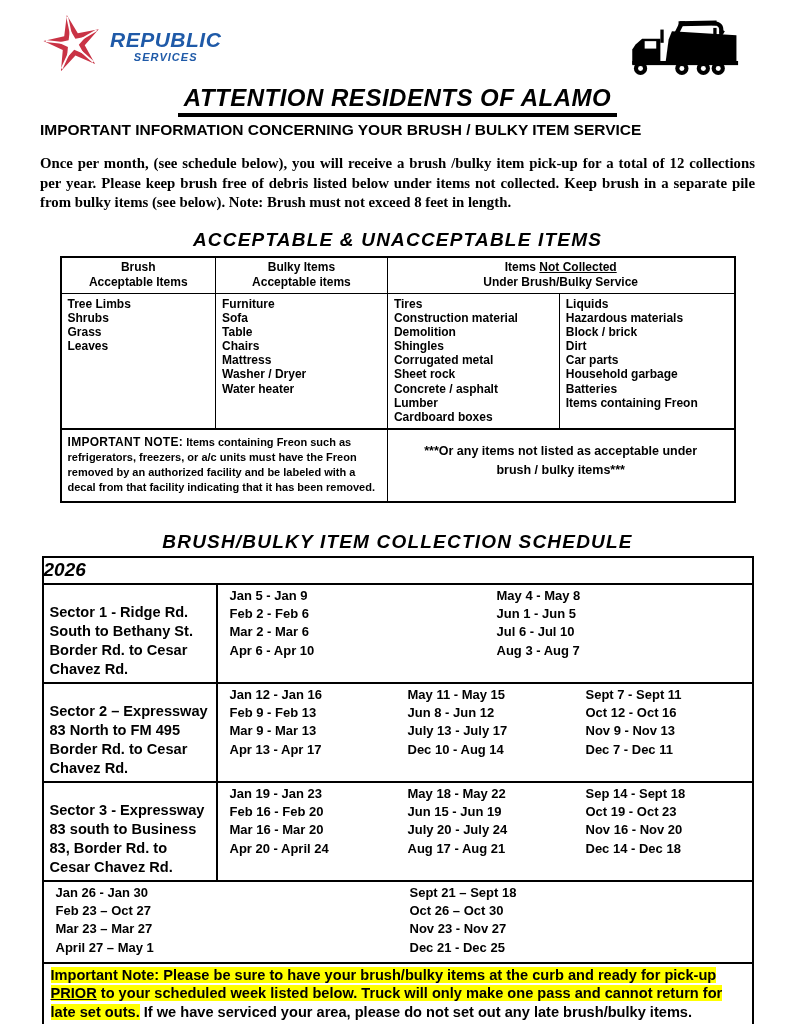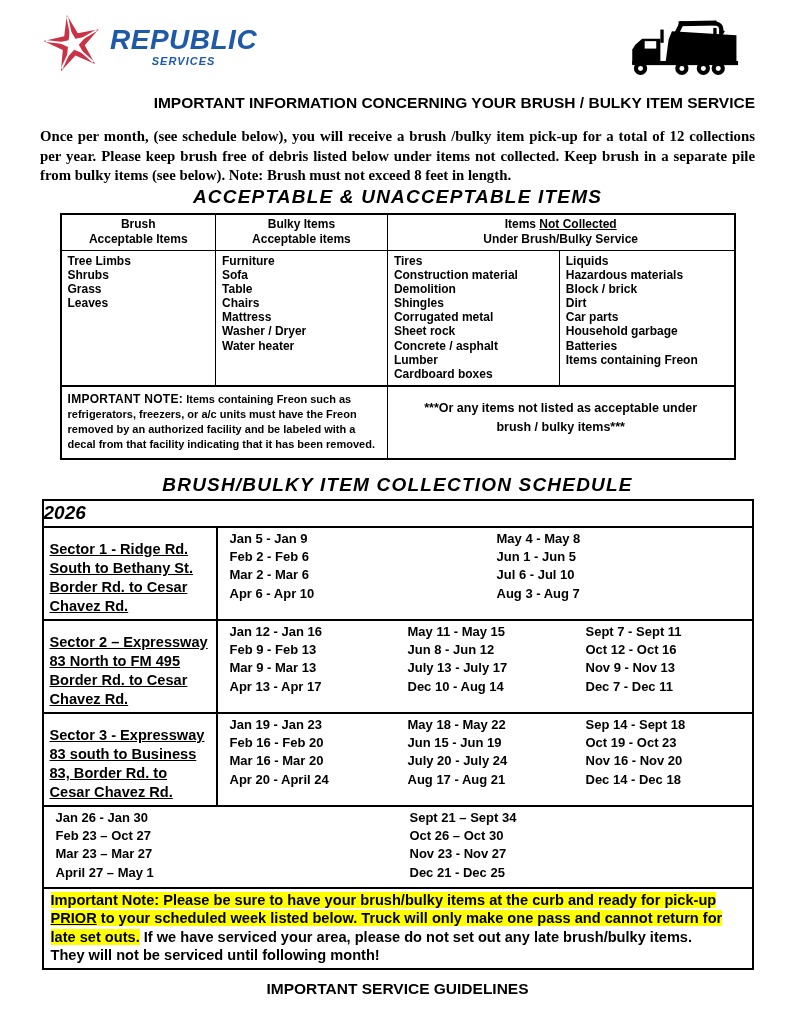--- a/index.html
+++ b/index.html
@@ -9,62 +9,62 @@
     font-family:"Liberation Sans", sans-serif;
     color:#000; overflow:hidden;
   }
   .page { width:795px; height:1024px; padding:10px 40px 0 40px; position:relative; }
 
   
   .header-row { display:flex; justify-content:space-between; align-items:flex-start; height:72px; }
   .logo { display:flex; align-items:center; gap:6px; margin-left:2px; }
   .logo-star { width:62px; height:62px; }
   .logo-text { display:flex; flex-direction:column; line-height:1; margin-top:10px; }
-  .logo-brand { font-style:italic; font-weight:bold; font-size:28px; color:#1f5aa8; letter-spacing:.5px; }
+  .logo-brand { font-style:italic; font-weight:bold; font-size:21px; color:#1f5aa8; letter-spacing:.5px; }
   .logo-sub { font-style:italic; font-weight:bold; font-size:11px; color:#1f5aa8; letter-spacing:1px; align-self:center; margin-top:2px; }
   .truck { width:130px; height:62px; margin-top:8px; margin-right:4px; }
 
   .doc-title-wrap { text-align:center; margin-top:2px; }
   .doc-title {
     display:inline-block; font-weight:bold; font-style:italic; font-size:24px;
     letter-spacing:.5px; border-bottom:4px solid #000; padding:0 6px 1px 6px;
   }
-  .doc-subtitle { text-align:right; font-weight:bold; font-size:15.5px; margin-top:12px; }
+  .doc-subtitle { text-align:left; font-weight:bold; font-size:15.5px; margin-top:4px; }
 
   
   .intro {
     font-family:"Liberation Serif", serif; font-weight:bold; font-size:14.8px;
     line-height:1.32; text-align:justify; margin-top:15px;
   }
 
   
   .big-heading {
     text-align:center; font-weight:bold; font-style:italic; font-size:19px;
-    letter-spacing:1.2px; margin-top:0;
+    letter-spacing:1.2px; margin-top:16px;
   }
 
   
   table.items { width:676px; margin:5px auto 0 auto; border-collapse:collapse; border:2.5px solid #000; }
   table.items th, table.items td { border:1.5px solid #000; vertical-align:top; }
   table.items th { font-size:12px; font-weight:bold; text-align:center; padding:2px 2px 3px 2px; line-height:1.25; }
   td.items-cell { padding:3px 4px 4px 6px; font-size:12px; font-weight:bold; height:128px;margin-left:11px; }
   td.items-cell div { line-height:1.18; }
   .u { text-decoration:underline; }
   td.note-left { padding:4px 6px 6px 6px; font-size:11px; font-weight:bold; line-height:1.35; border-top:2px solid #000 !important; }
   td.note-left .note-label { font-size:12px; letter-spacing:.3px; }
   td.note-right { padding:12px 30px; font-size:12.5px; font-weight:bold; text-align:center; line-height:1.5; border-top:2px solid #000 !important; }
 
   
   .sched { width:712px; margin:3px auto 0 auto; border:2.5px solid #000; }
   .sched-year { text-align:left; font-weight:bold; font-style:italic; font-size:19px; border-bottom:2px solid #000; padding:1px 0 2px 0; }
   .sector-row { display:flex; border-bottom:2px solid #000; }
   .sector-row:last-child { border-bottom:none; }
   .sector-name {
     width:174px; flex:0 0 174px; border-right:2px solid #000;
-    font-weight:bold; font-size:14.6px; line-height:1.32; padding:12px 4px 2px 6px;text-decoration:underline;
+    font-weight:bold; font-size:14.6px; line-height:1.32; padding:18px 4px 2px 6px;
   }
   .sector-dates { flex:1; display:flex; padding:3px 0 4px 0; }
   .date-col { flex:1; padding-left:12px; font-size:13px; line-height:1.22; }
   .date-col div { margin-bottom:2.5px;font-weight:bold; }
 
   
   .curb-note {
     width:712px; margin:-2px auto 0 auto; border:2.5px solid #000;
     padding:2px 22px 4px 7px; font-weight:bold; font-size:14.6px; line-height:1.25;
   }
@@ -116,20 +116,23 @@
         <circle cx="114" cy="61" r="8"></circle>
       </g>
       <rect x="25" y="28" width="14" height="9" fill="#ffffff"></rect>
       <circle cx="20" cy="61" r="3" fill="#ffffff"></circle>
       <circle cx="70" cy="61" r="3" fill="#ffffff"></circle>
       <circle cx="96" cy="61" r="3" fill="#ffffff"></circle>
       <circle cx="114" cy="61" r="3" fill="#ffffff"></circle>
     </svg>
   </div>
 
+  <div class="doc-title-wrap">
+    <span class="doc-title">ATTENTION RESIDENTS OF ALAMO</span>
+  </div>
 
   <div class="doc-subtitle">IMPORTANT INFORMATION CONCERNING YOUR BRUSH / BULKY ITEM SERVICE</div>
 
   <p class="intro">Once per month, (see schedule below), you will receive a brush /bulky item pick-up for a total of 12 collections per year. Please keep brush free of debris listed below under items not collected. Keep brush in a separate pile from bulky items (see below).  Note: Brush must not exceed 8 feet in length.</p>
 
   <div class="big-heading">ACCEPTABLE &amp; UNACCEPTABLE ITEMS</div>
 
   <table class="items">
     <colgroup>
         <col style="width:23%">
@@ -193,21 +196,21 @@
     <tr>
       <td colspan="2" class="note-left">
         <span class="note-label">IMPORTANT NOTE:</span>
         <span> Items containing Freon such as refrigerators, freezers, or a/c units must have the Freon removed by an authorized facility and be labeled with a decal from that facility indicating that it has been removed.</span>
       </td>
       <td colspan="2" class="note-right">***Or any items not listed as acceptable under brush / bulky items***</td>
     </tr>
   </tbody>
     </table>
 
-  <div class="big-heading" style="margin-top:14px">BRUSH/BULKY ITEM COLLECTION SCHEDULE</div>
+  <div class="big-heading" style="margin-top:28px">BRUSH/BULKY ITEM COLLECTION SCHEDULE</div>
 
   <div class="sched">
     <div class="sched-year">2026</div>
 
     <div class="sector-row">
       <div class="sector-name">Sector 1 -  Ridge Rd. South to Bethany St. Border Rd. to Cesar Chavez Rd.</div>
       <div class="sector-dates">
         <div class="date-col">
             <div>Jan 5 - Jan 9</div>
             <div>Feb 2 - Feb 6</div>
@@ -273,21 +276,21 @@
 
     <div class="sector-row">
       <div class="sector-dates">
         <div class="date-col">
             <div>Jan 26 - Jan 30</div>
             <div>Feb 23 – Oct 27</div>
             <div>Mar 23 – Mar 27</div>
             <div>April 27 – May 1</div>
           </div>
         <div class="date-col">
-            <div>Sept 21 – Sept 34</div>
+            <div>Sept 21 – Sept 18</div>
             <div>Oct 26 – Oct 30</div>
             <div>Nov 23 - Nov 27</div>
             <div>Dec 21 - Dec 25</div>
           </div>
       </div>
     </div>
   </div>
 
   <div class="curb-note">
     <span class="hl">Important Note: Please be sure to have your brush/bulky items at the curb and ready for pick-up </span><span class="hl u">PRIOR</span><span class="hl"> to your scheduled week listed below. Truck will only make one pass and cannot return for late set outs.</span><span> If we have serviced your area, please do not set out any late brush/bulky items. They will not be serviced until following month!</span>

